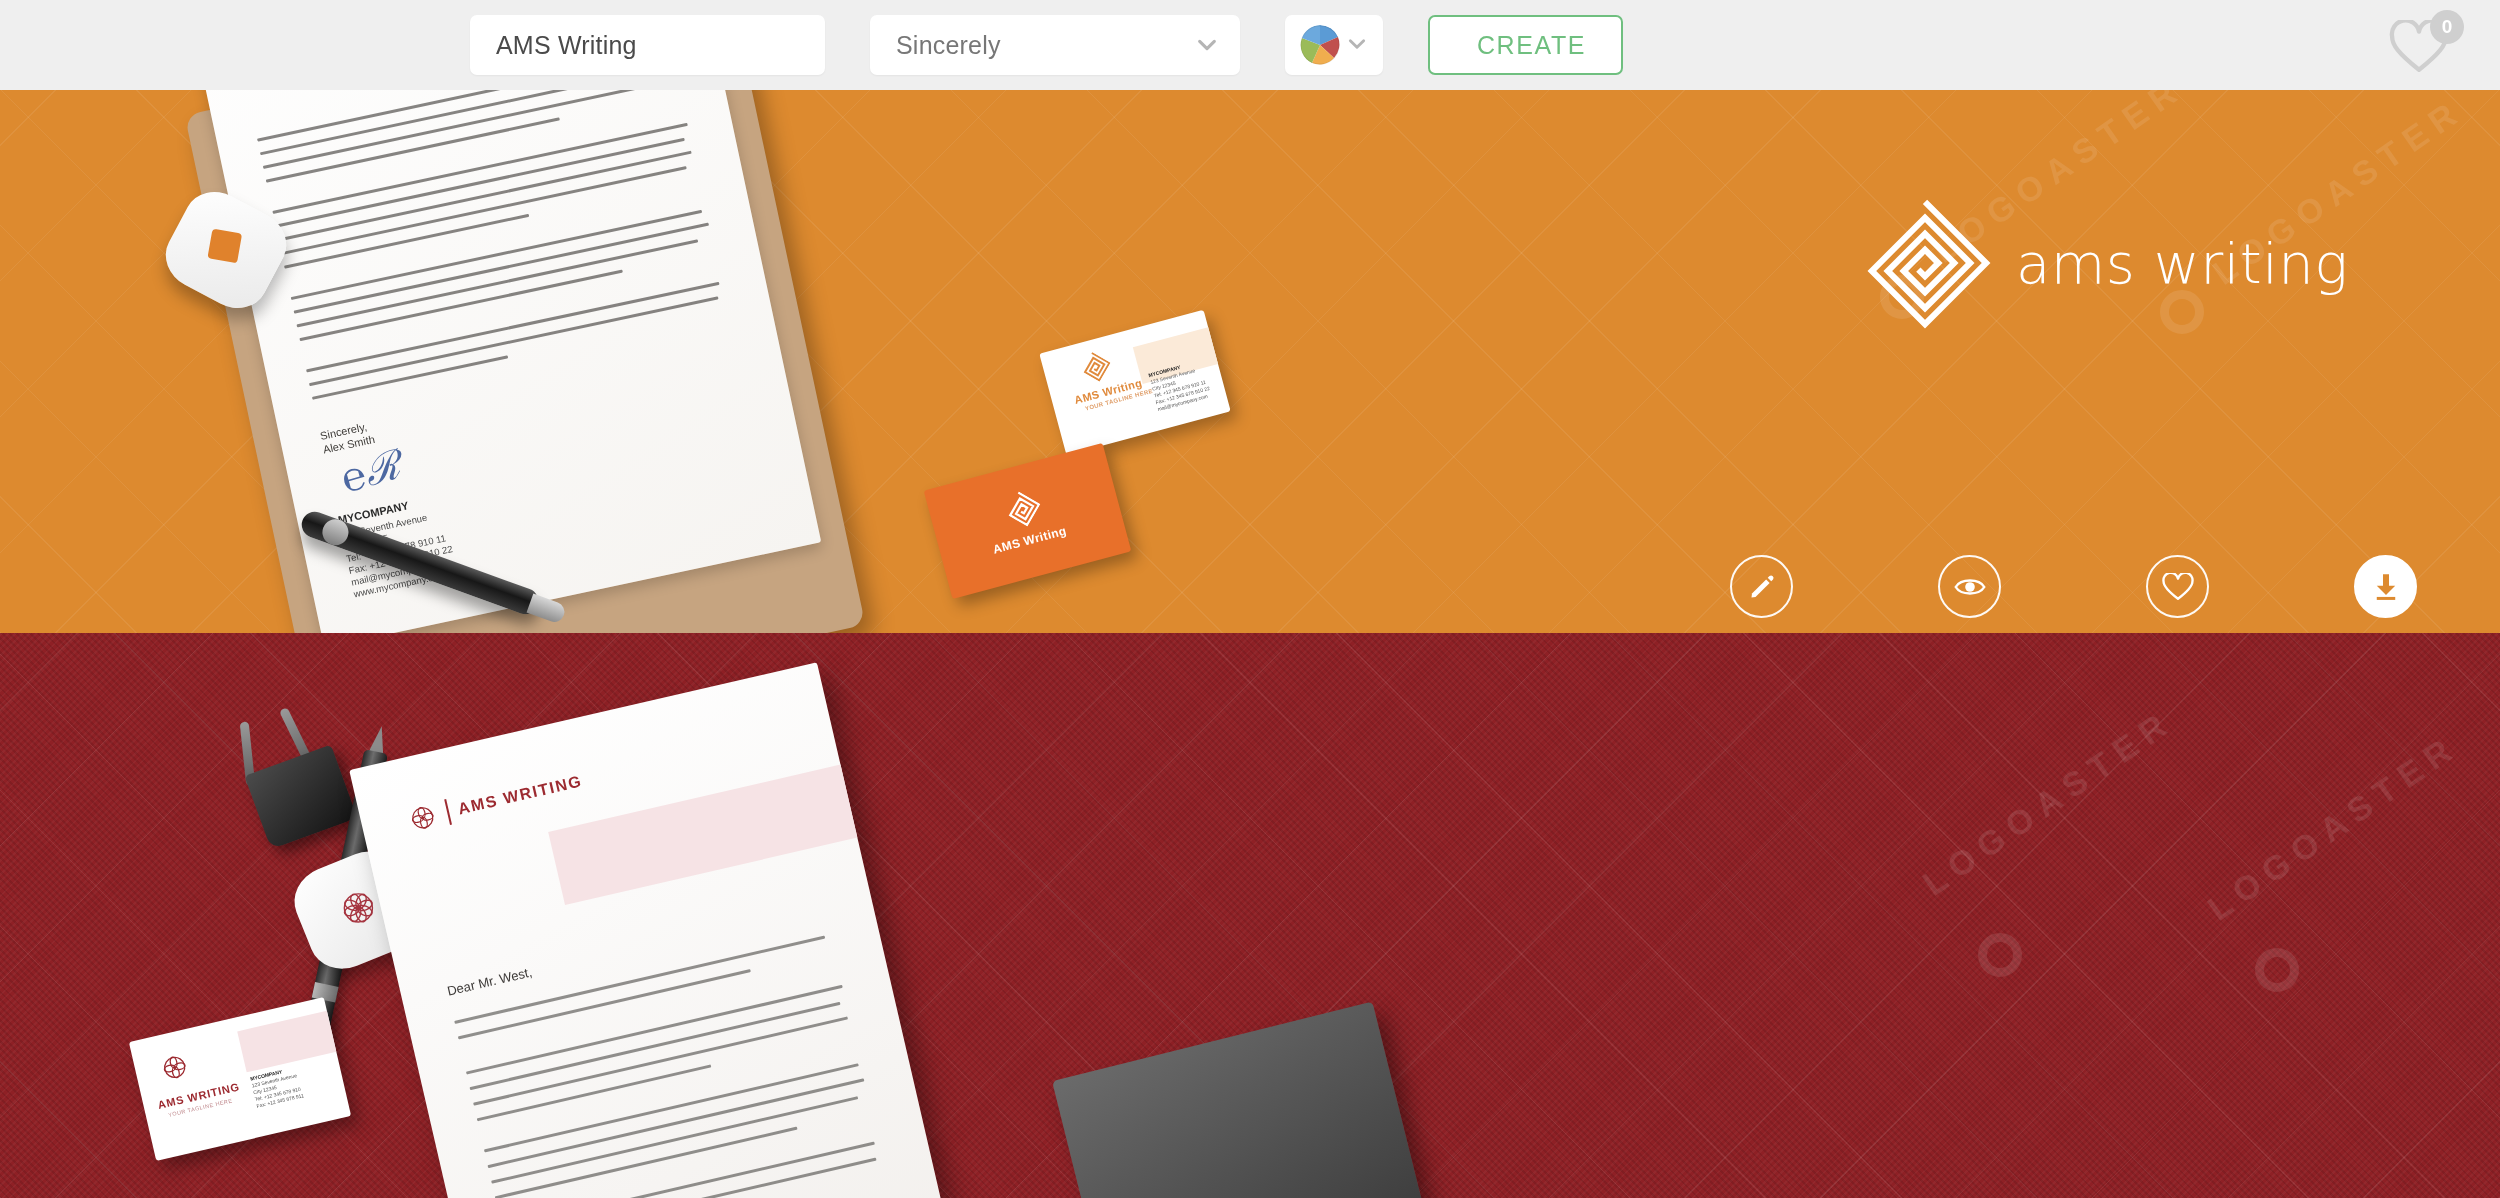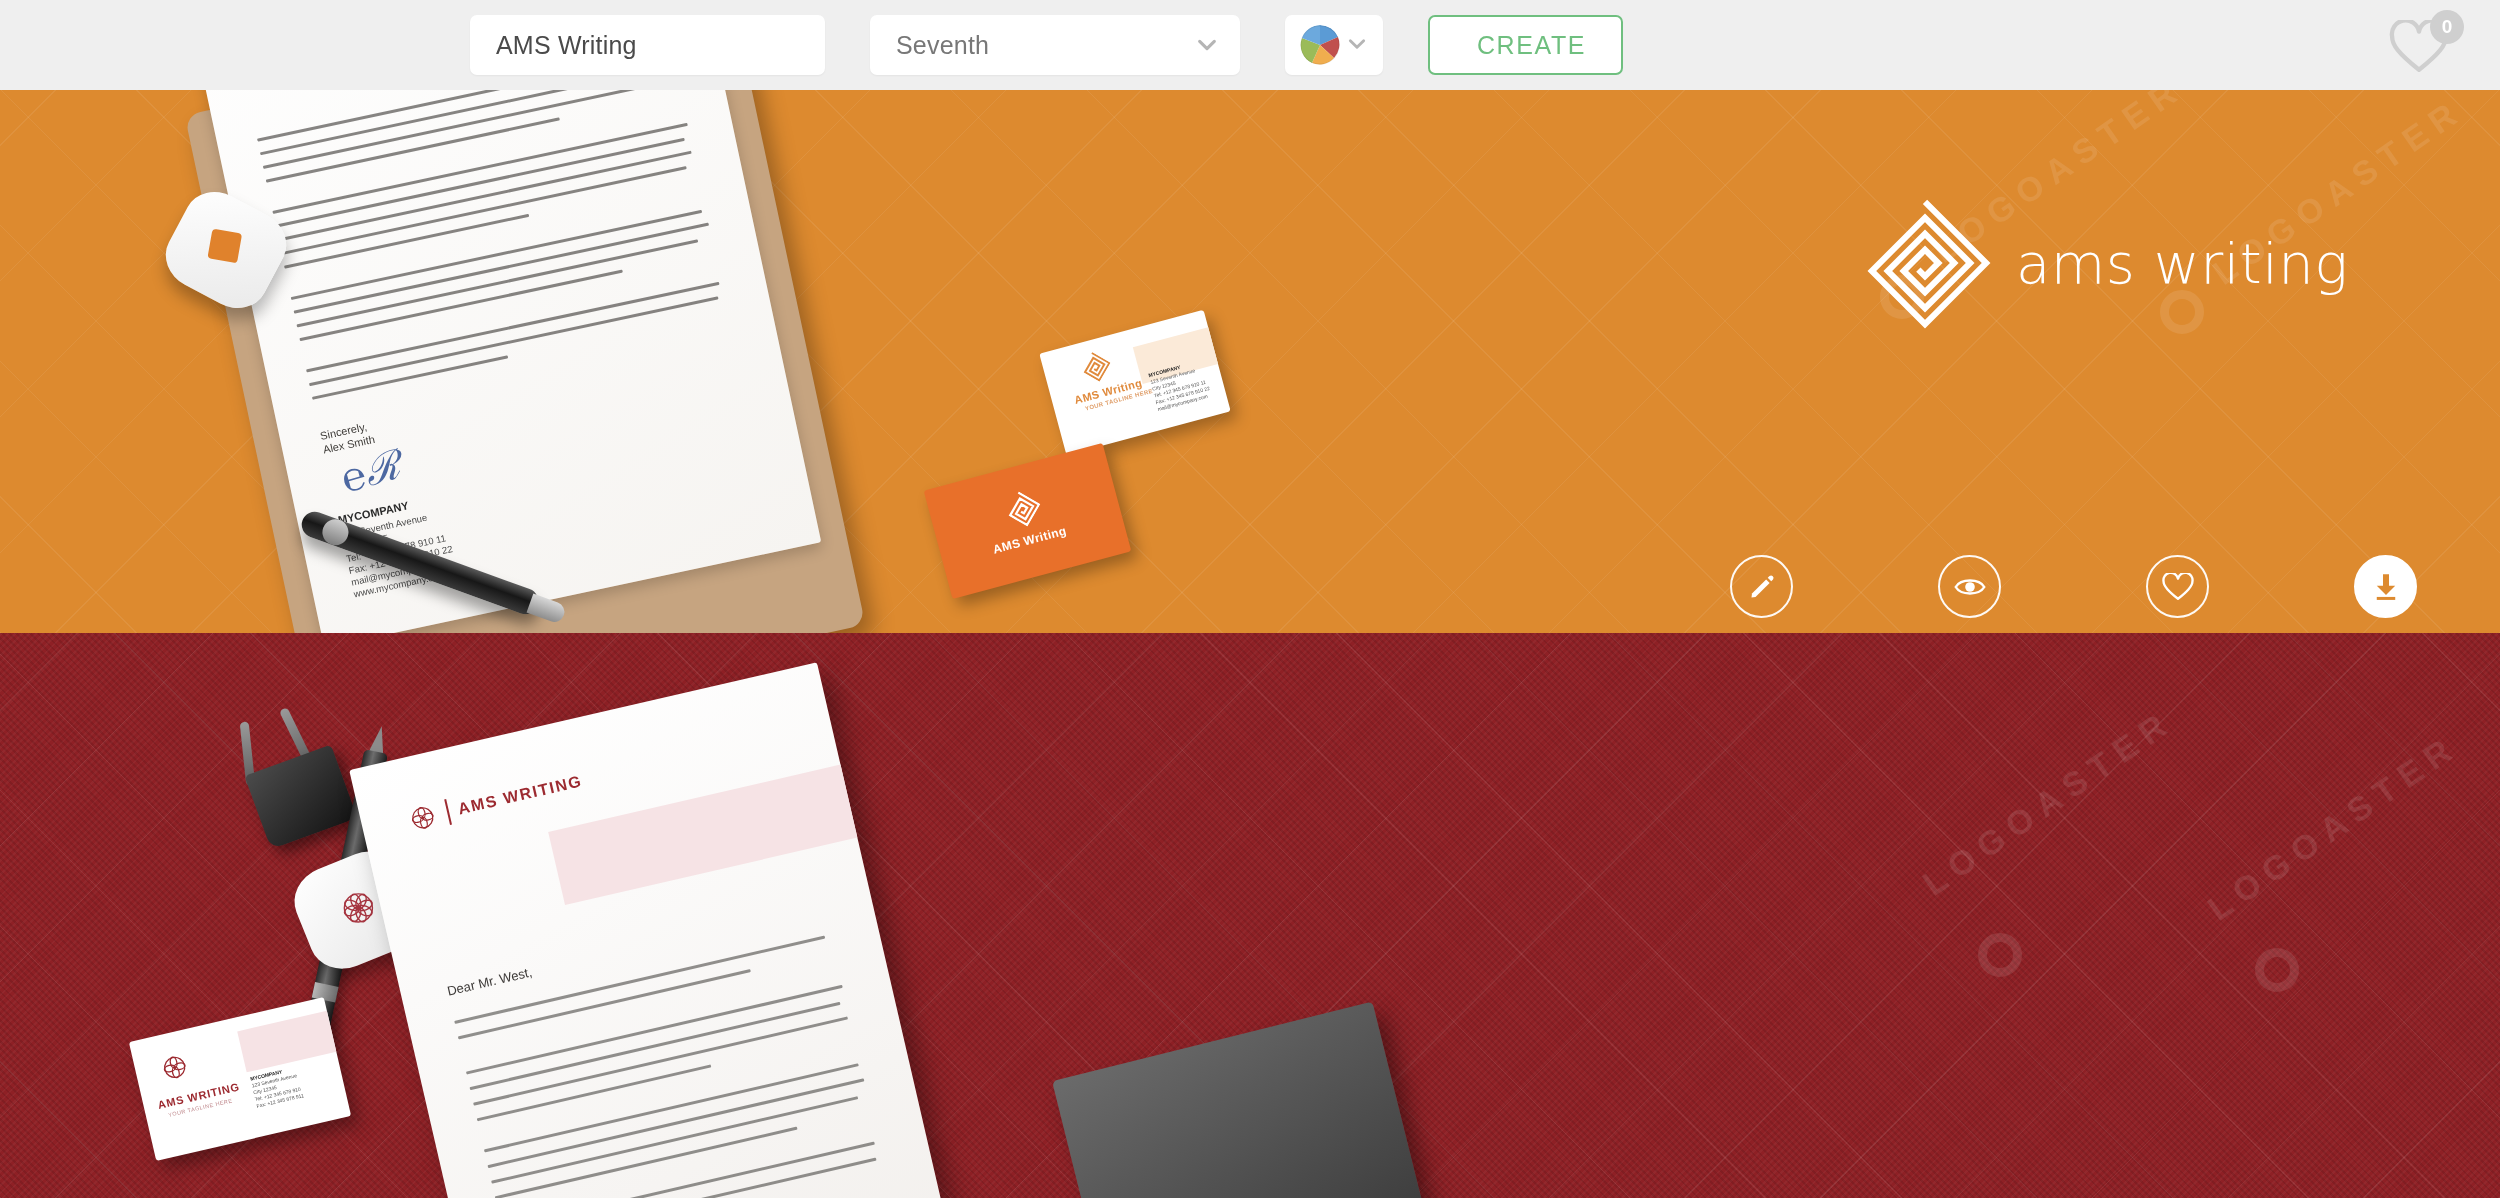--- a/index.html
+++ b/index.html
@@ -272,21 +272,21 @@
 
 <div id="app">
 
   <div class="topbar">
     <div class="topbar-center">
 
       <div class="field name" title="Company name">AMS Writing</div>
 
 
       <div class="field style">
-        <span>Seventh</span>
+        <span>Sincerely</span>
         <span class="chev">
           <svg viewBox="0 0 24 24" width="22" height="22">
             <path d="M4 8 L12 16 L20 8" fill="none" stroke="#b5b5b5" stroke-width="3.4" stroke-linecap="round" stroke-linejoin="round"></path>
           </svg>
         </span>
       </div>
 
       <div class="palette-box">
         <span class="pie">
           <svg viewBox="0 0 40 40" width="40" height="40">

